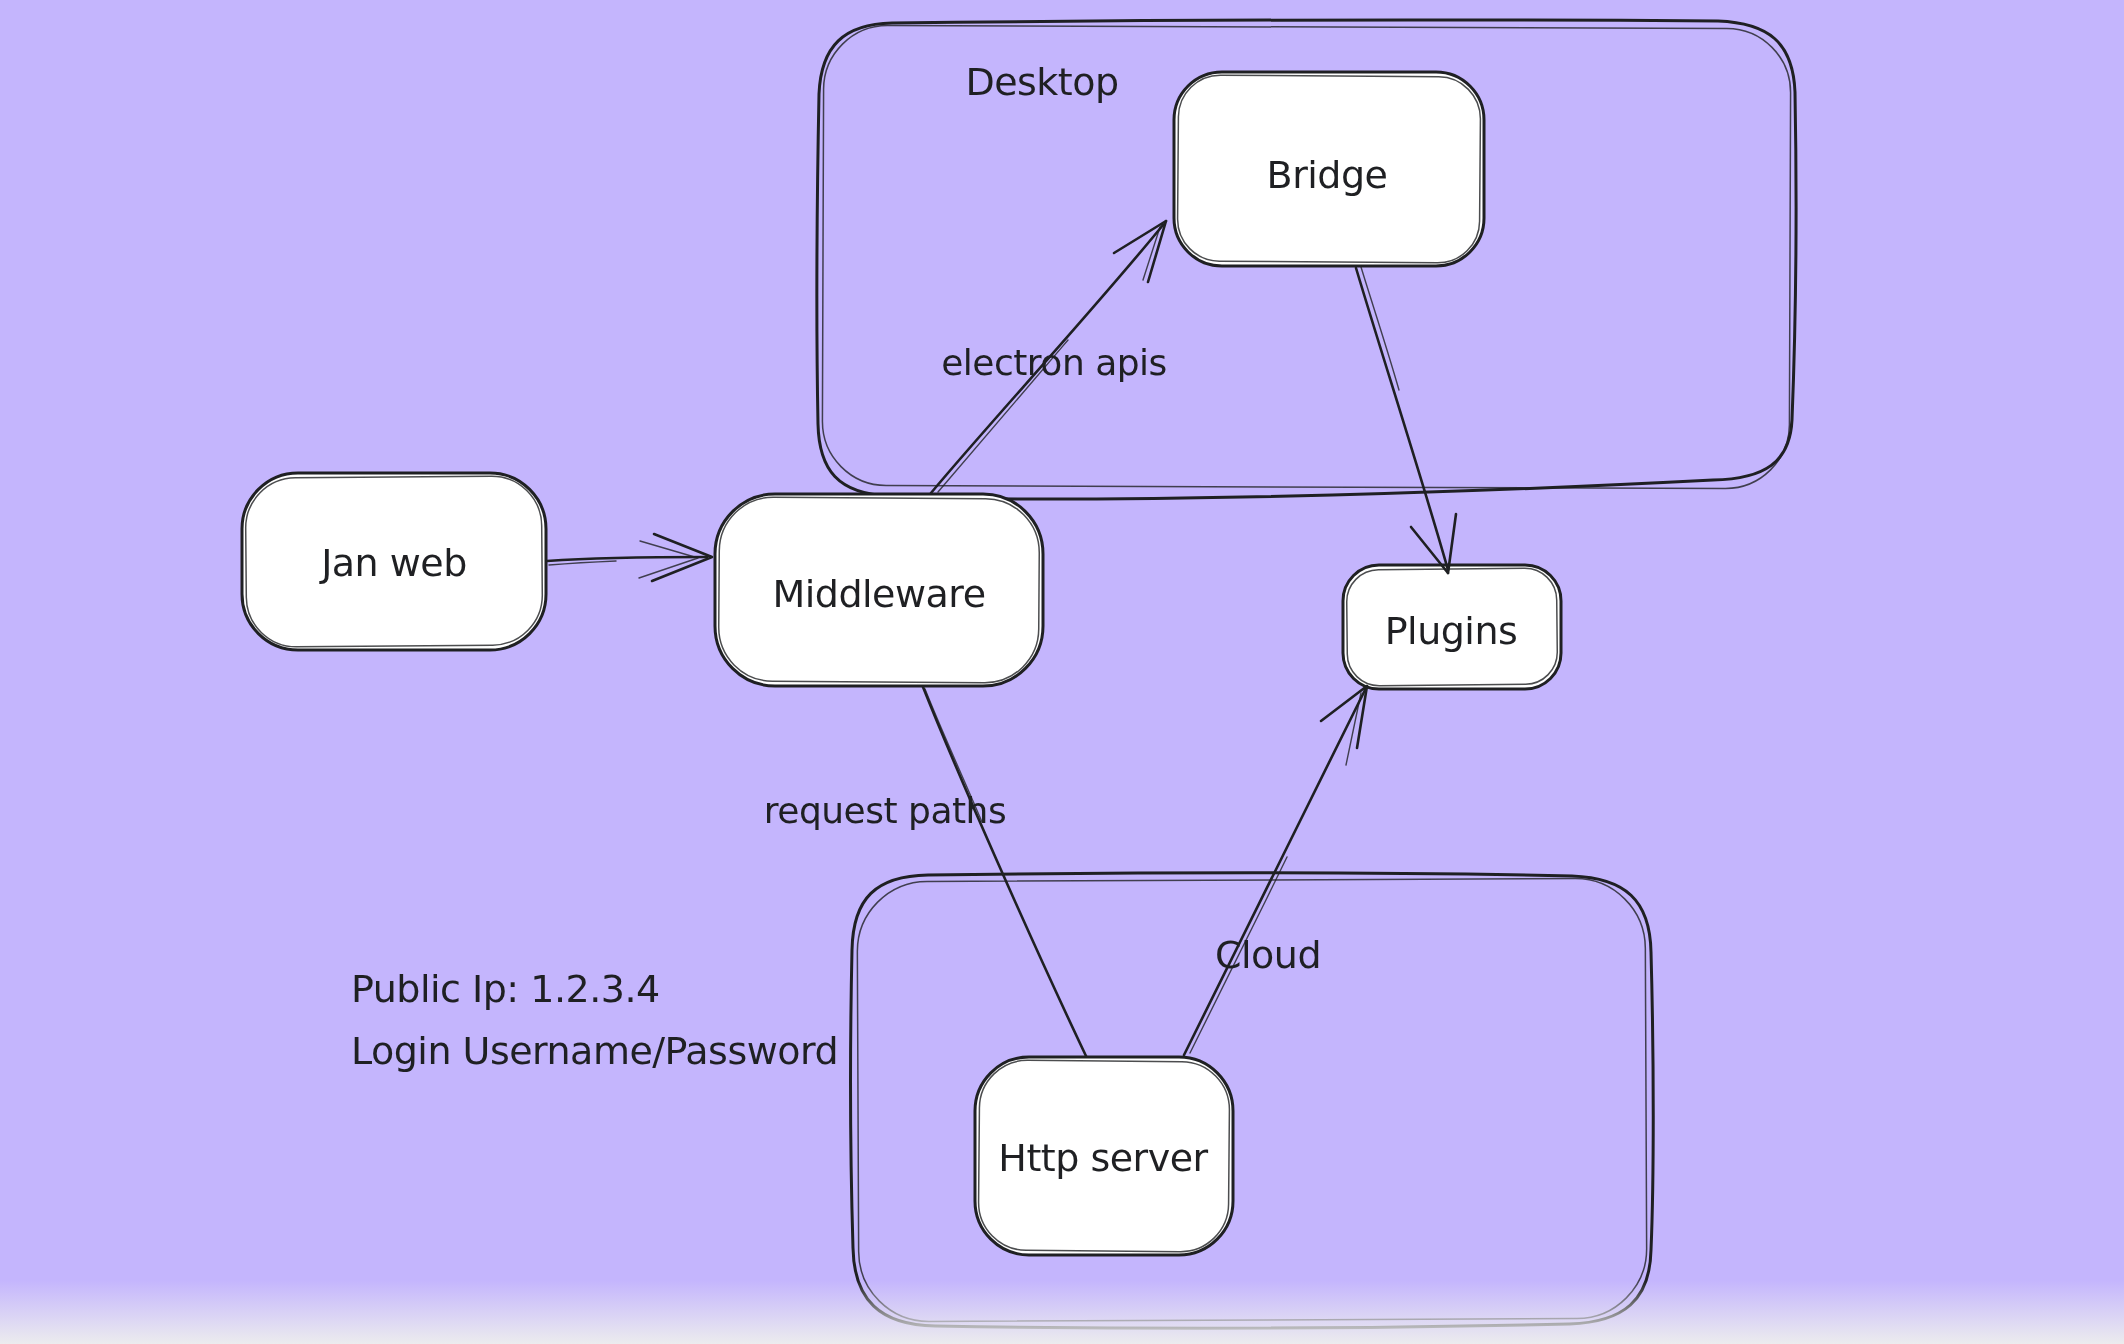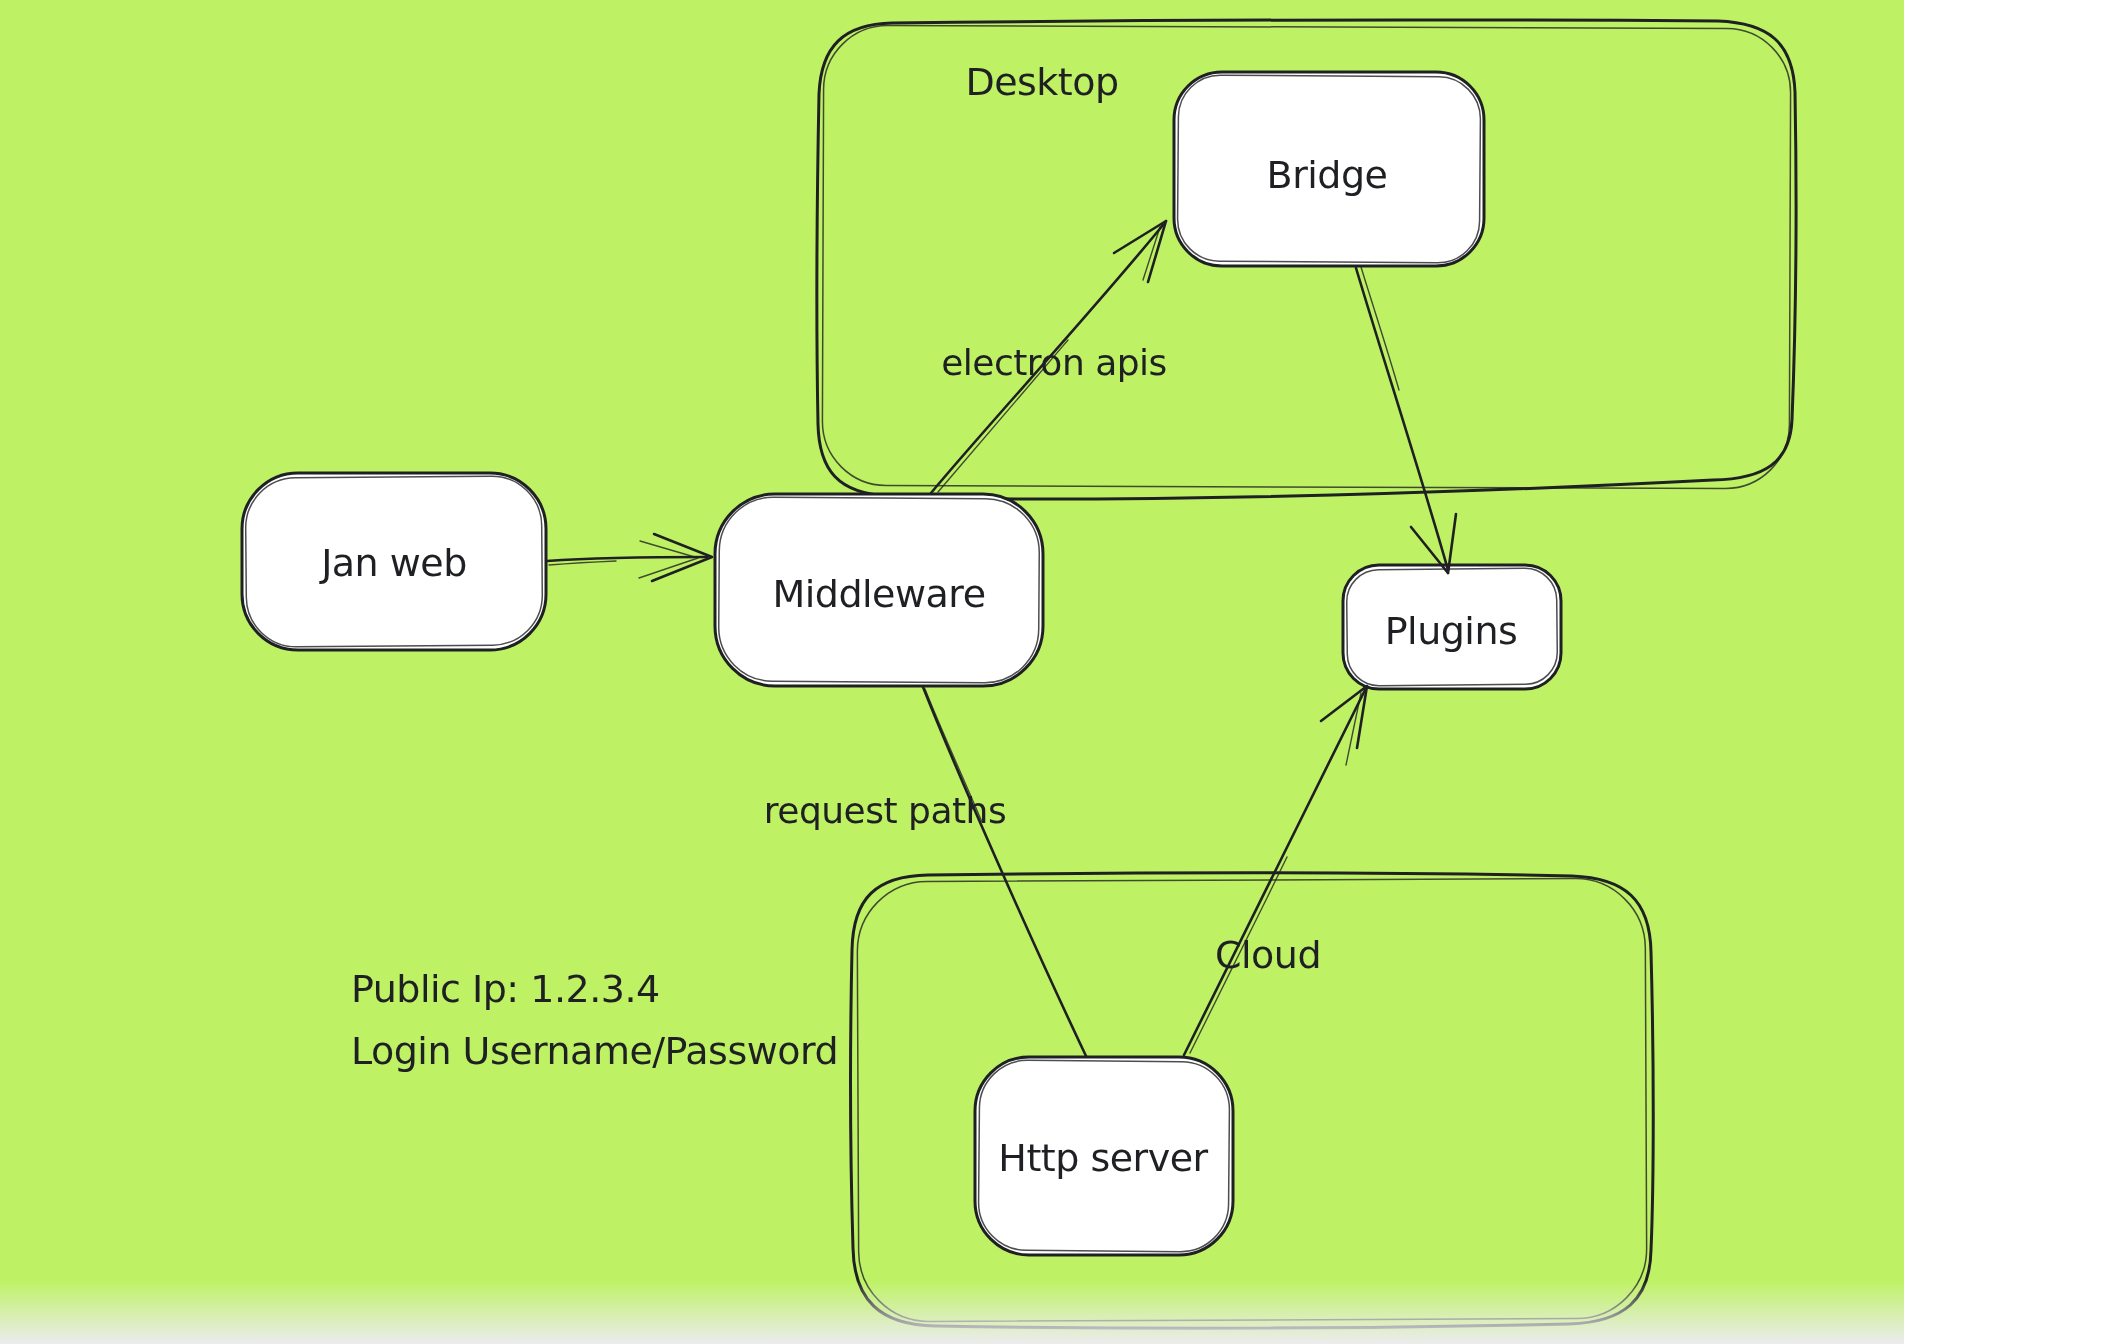--- a/index.html
+++ b/index.html
@@ -1,20 +1,20 @@
 <!DOCTYPE html>
 <html><head>
 <meta charset="utf-8">
 <style>
   html, body { margin: 0; padding: 0; background: #ffffff; }
   .stage {
     position: relative;
-    width: 1904px;
+    width: 2124px;
     height: 1344px;
-    background: #bef264;
+    background: #c4b5fd;
     overflow: hidden;
     font-family: "DejaVu Sans", "Liberation Sans", sans-serif;
   }
   svg.diagram { position: absolute; inset: 0; display: block; }
 
   .box {
     fill: none;
     stroke: #1f2023;
     stroke-width: 3;
     stroke-linecap: round;

